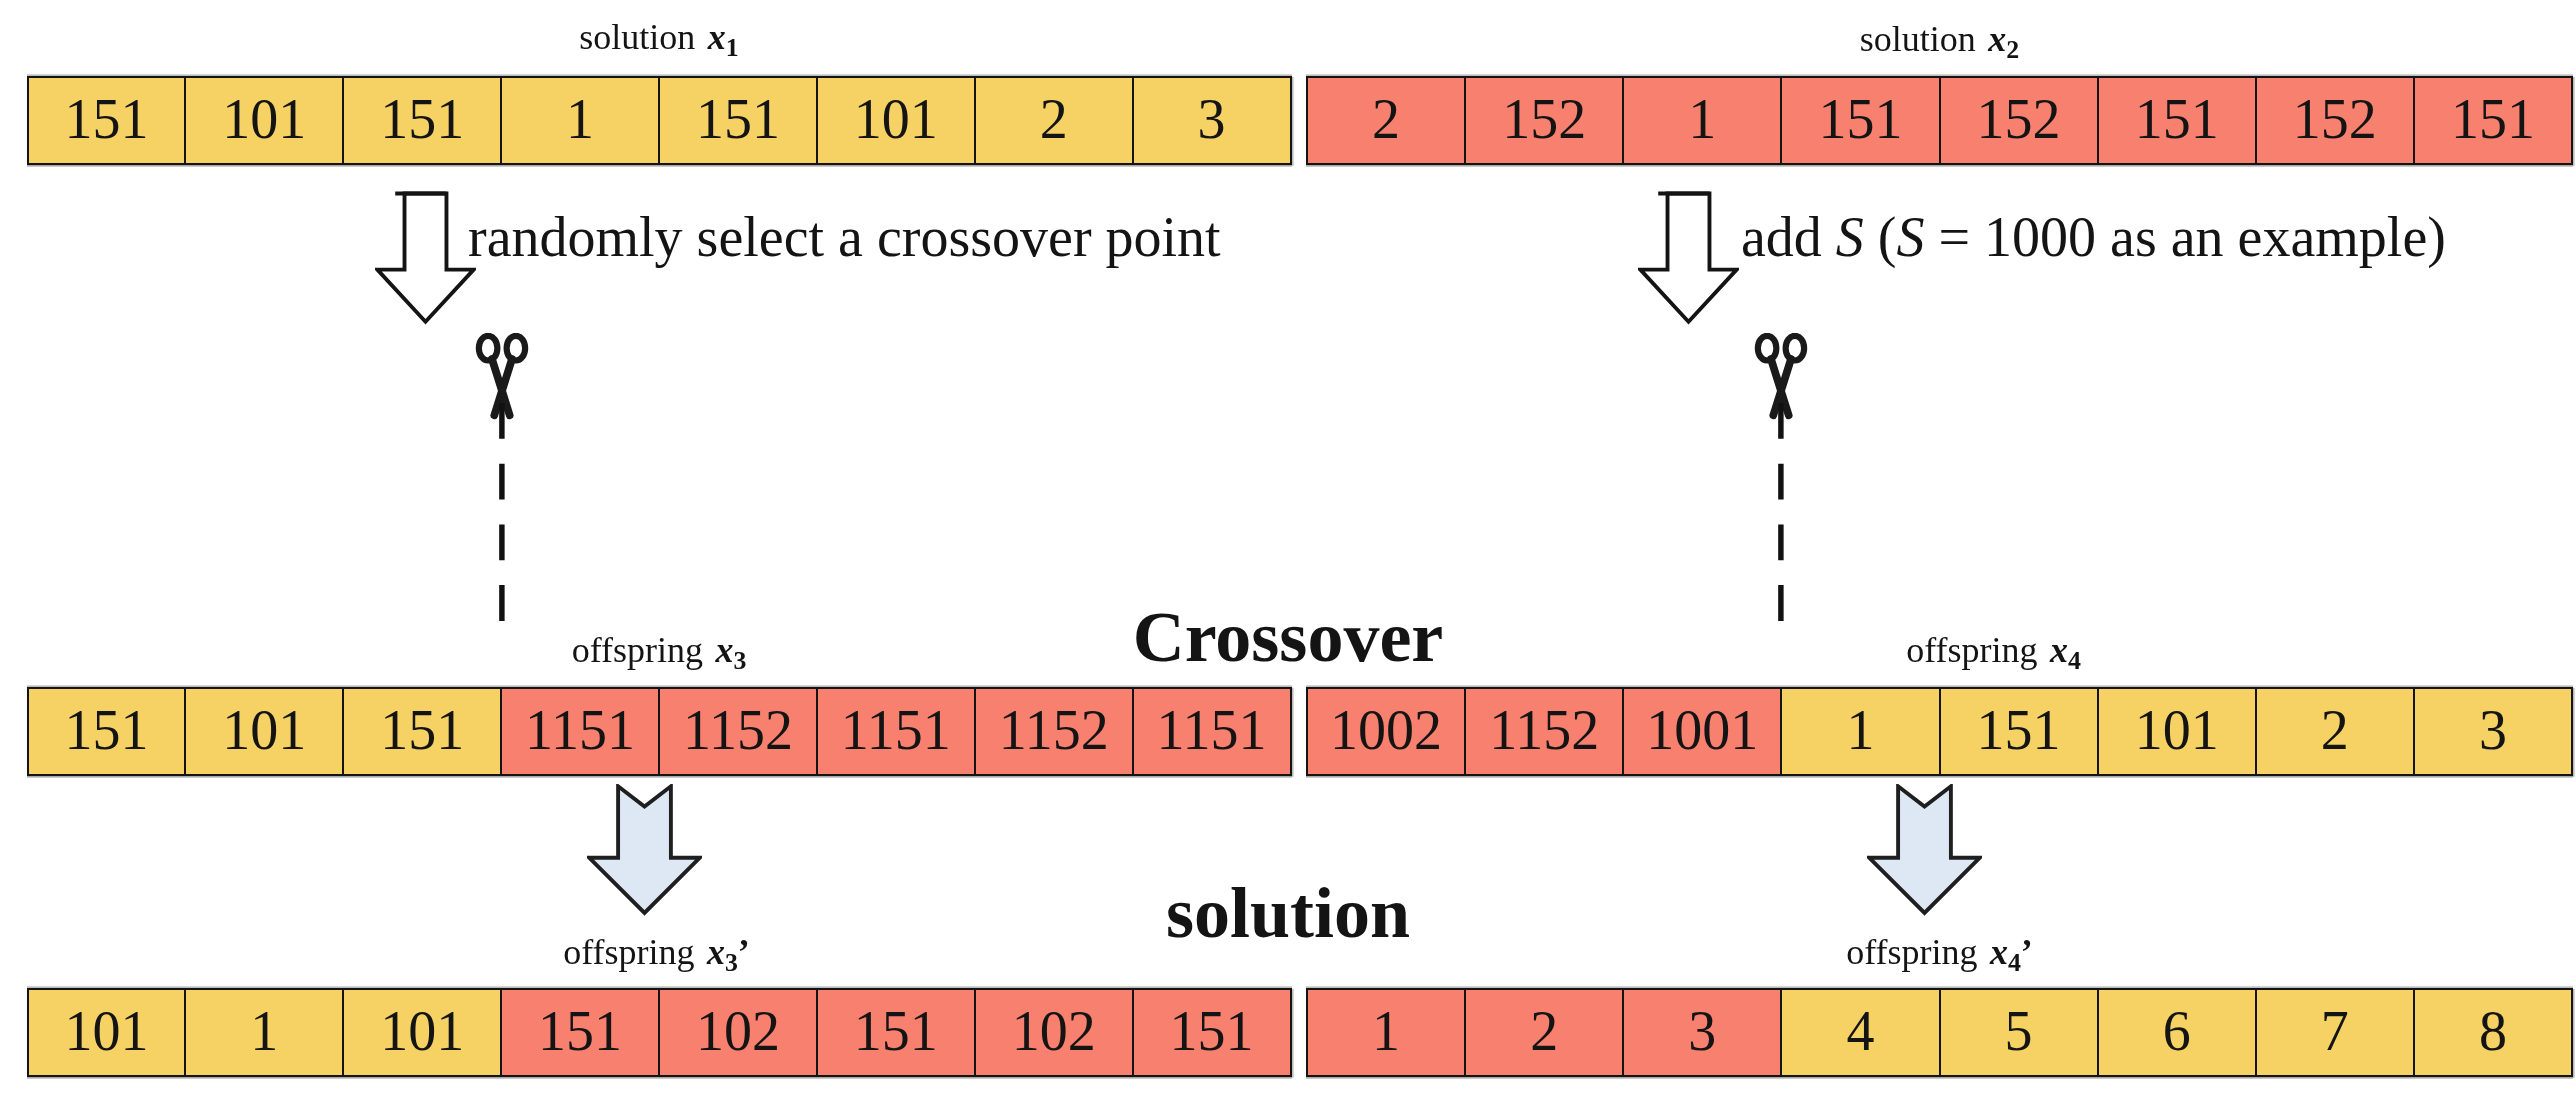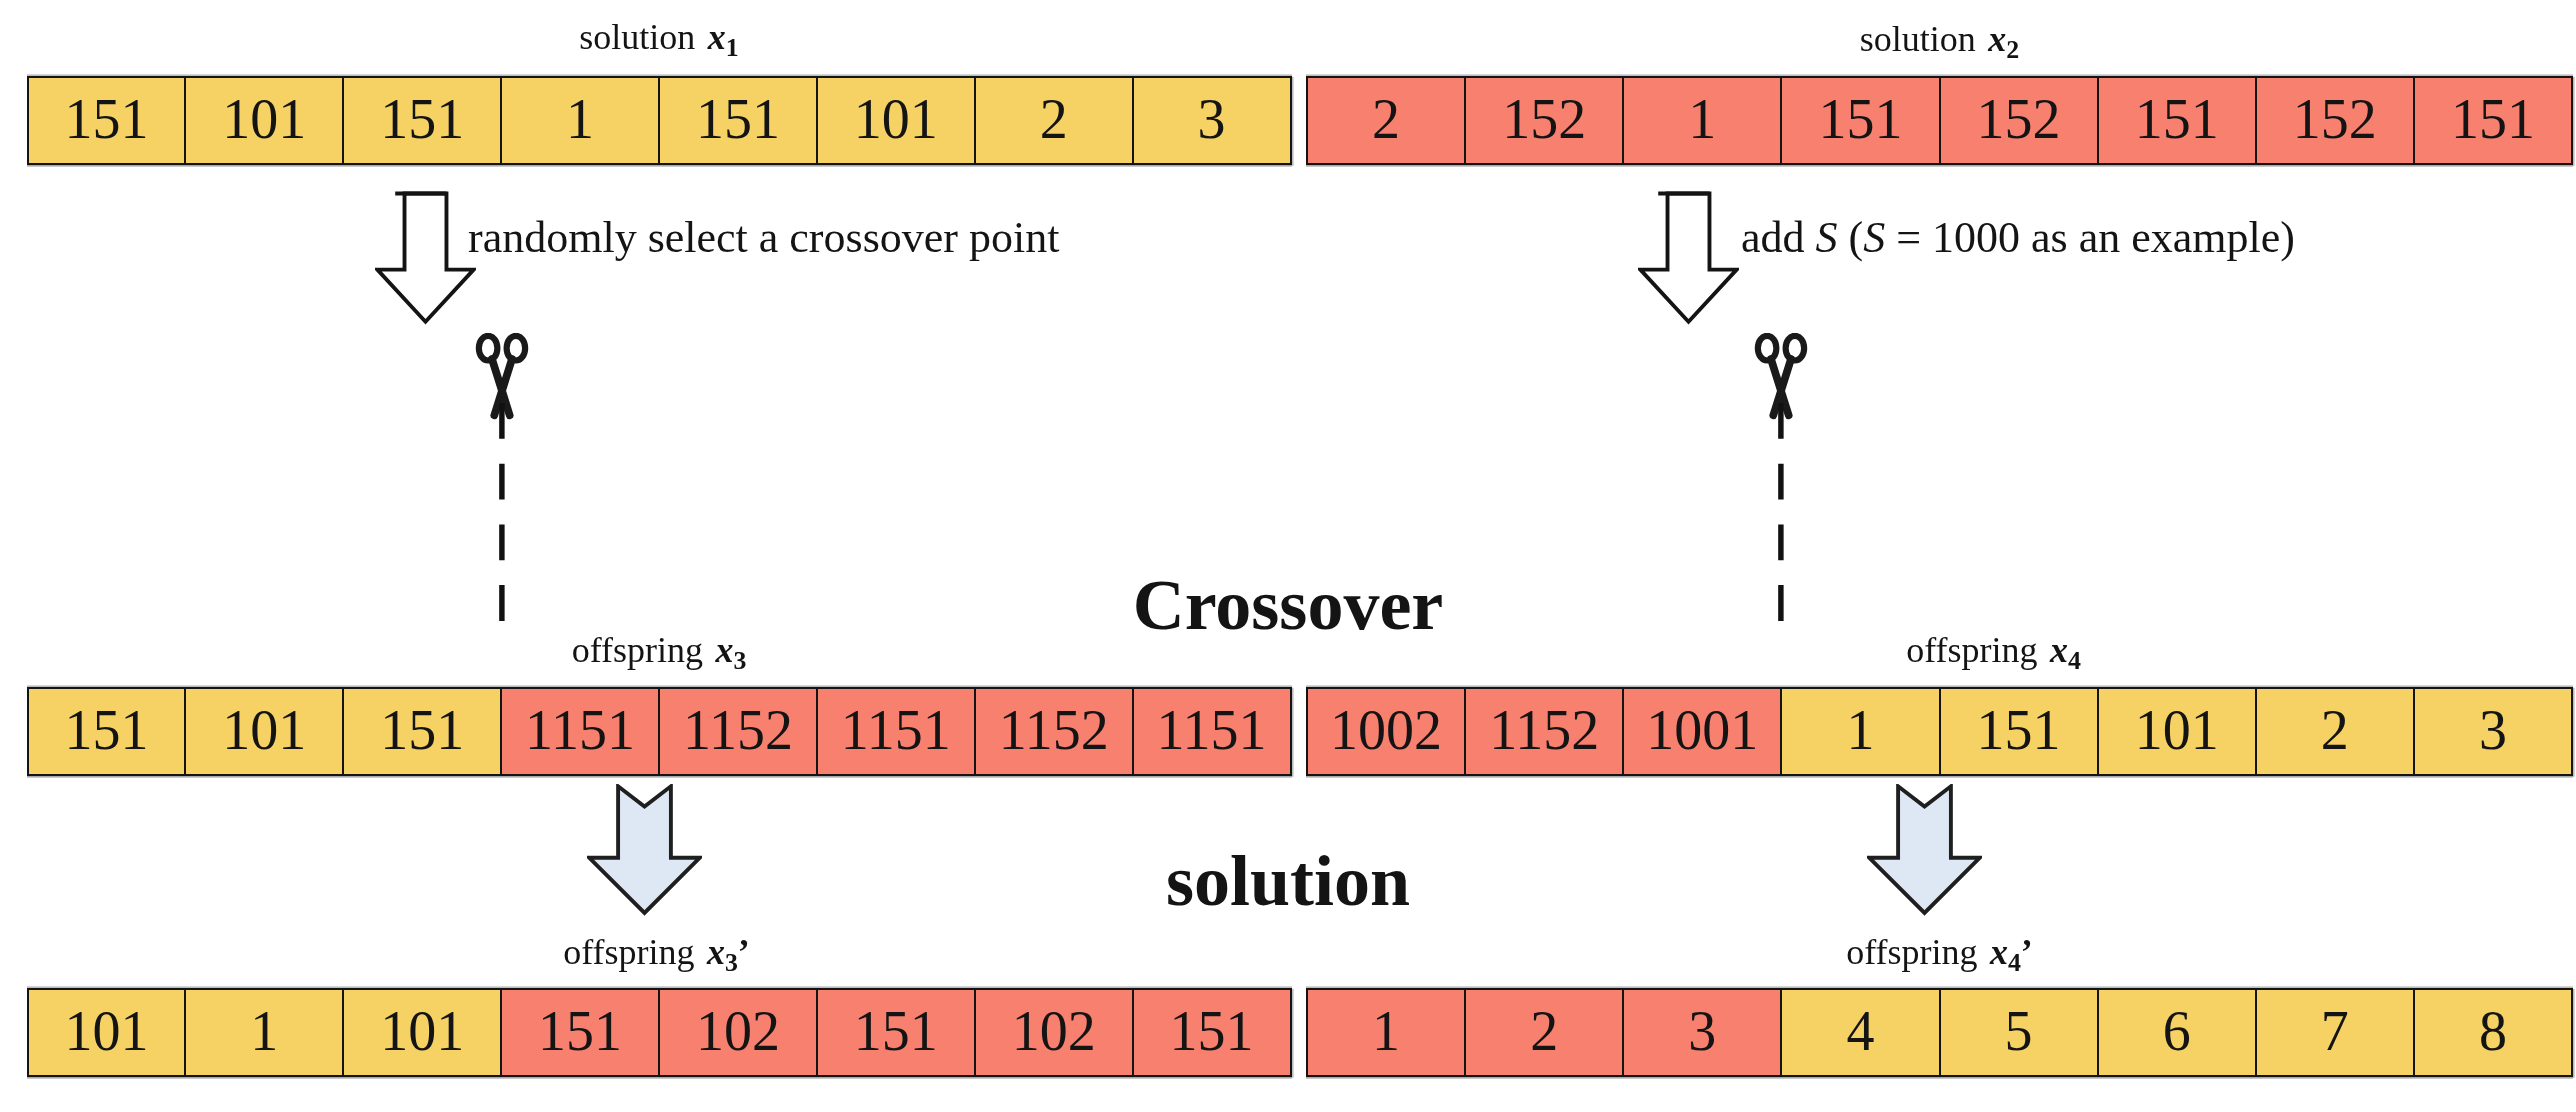--- a/index.html
+++ b/index.html
@@ -26,24 +26,24 @@
   .row-label{
     position:absolute;text-align:center;font-size:36px;line-height:65px;
     white-space:nowrap;
   }
   .var{font-style:italic;font-weight:bold;margin-left:12.4px;}
   .row-label sub{font-weight:bold;font-size:0.72em;vertical-align:-0.28em;line-height:1;}
   .prime{font-weight:bold;}
   
   .stage-title{
     position:absolute;left:0;width:2576px;text-align:center;
-    font-weight:bold;font-size:72px;line-height:78px;
+    font-weight:bold;font-size:72px;line-height:78px;margin-top:32px;
   }
   
-  .note{position:absolute;font-size:44px;line-height:65px;white-space:nowrap;}
+  .note{position:absolute;font-size:56px;line-height:65px;white-space:nowrap;}
   .note i{font-style:italic;}
   
   .shape{position:absolute;}
 </style>
 </head>
 <body>
 
 <div class="row-label" style="left:26.5px;top:4.7px;width:1265px">
   <span>solution</span><span class="var">x</span><sub>1</sub><span class="prime"></span>
 </div>

